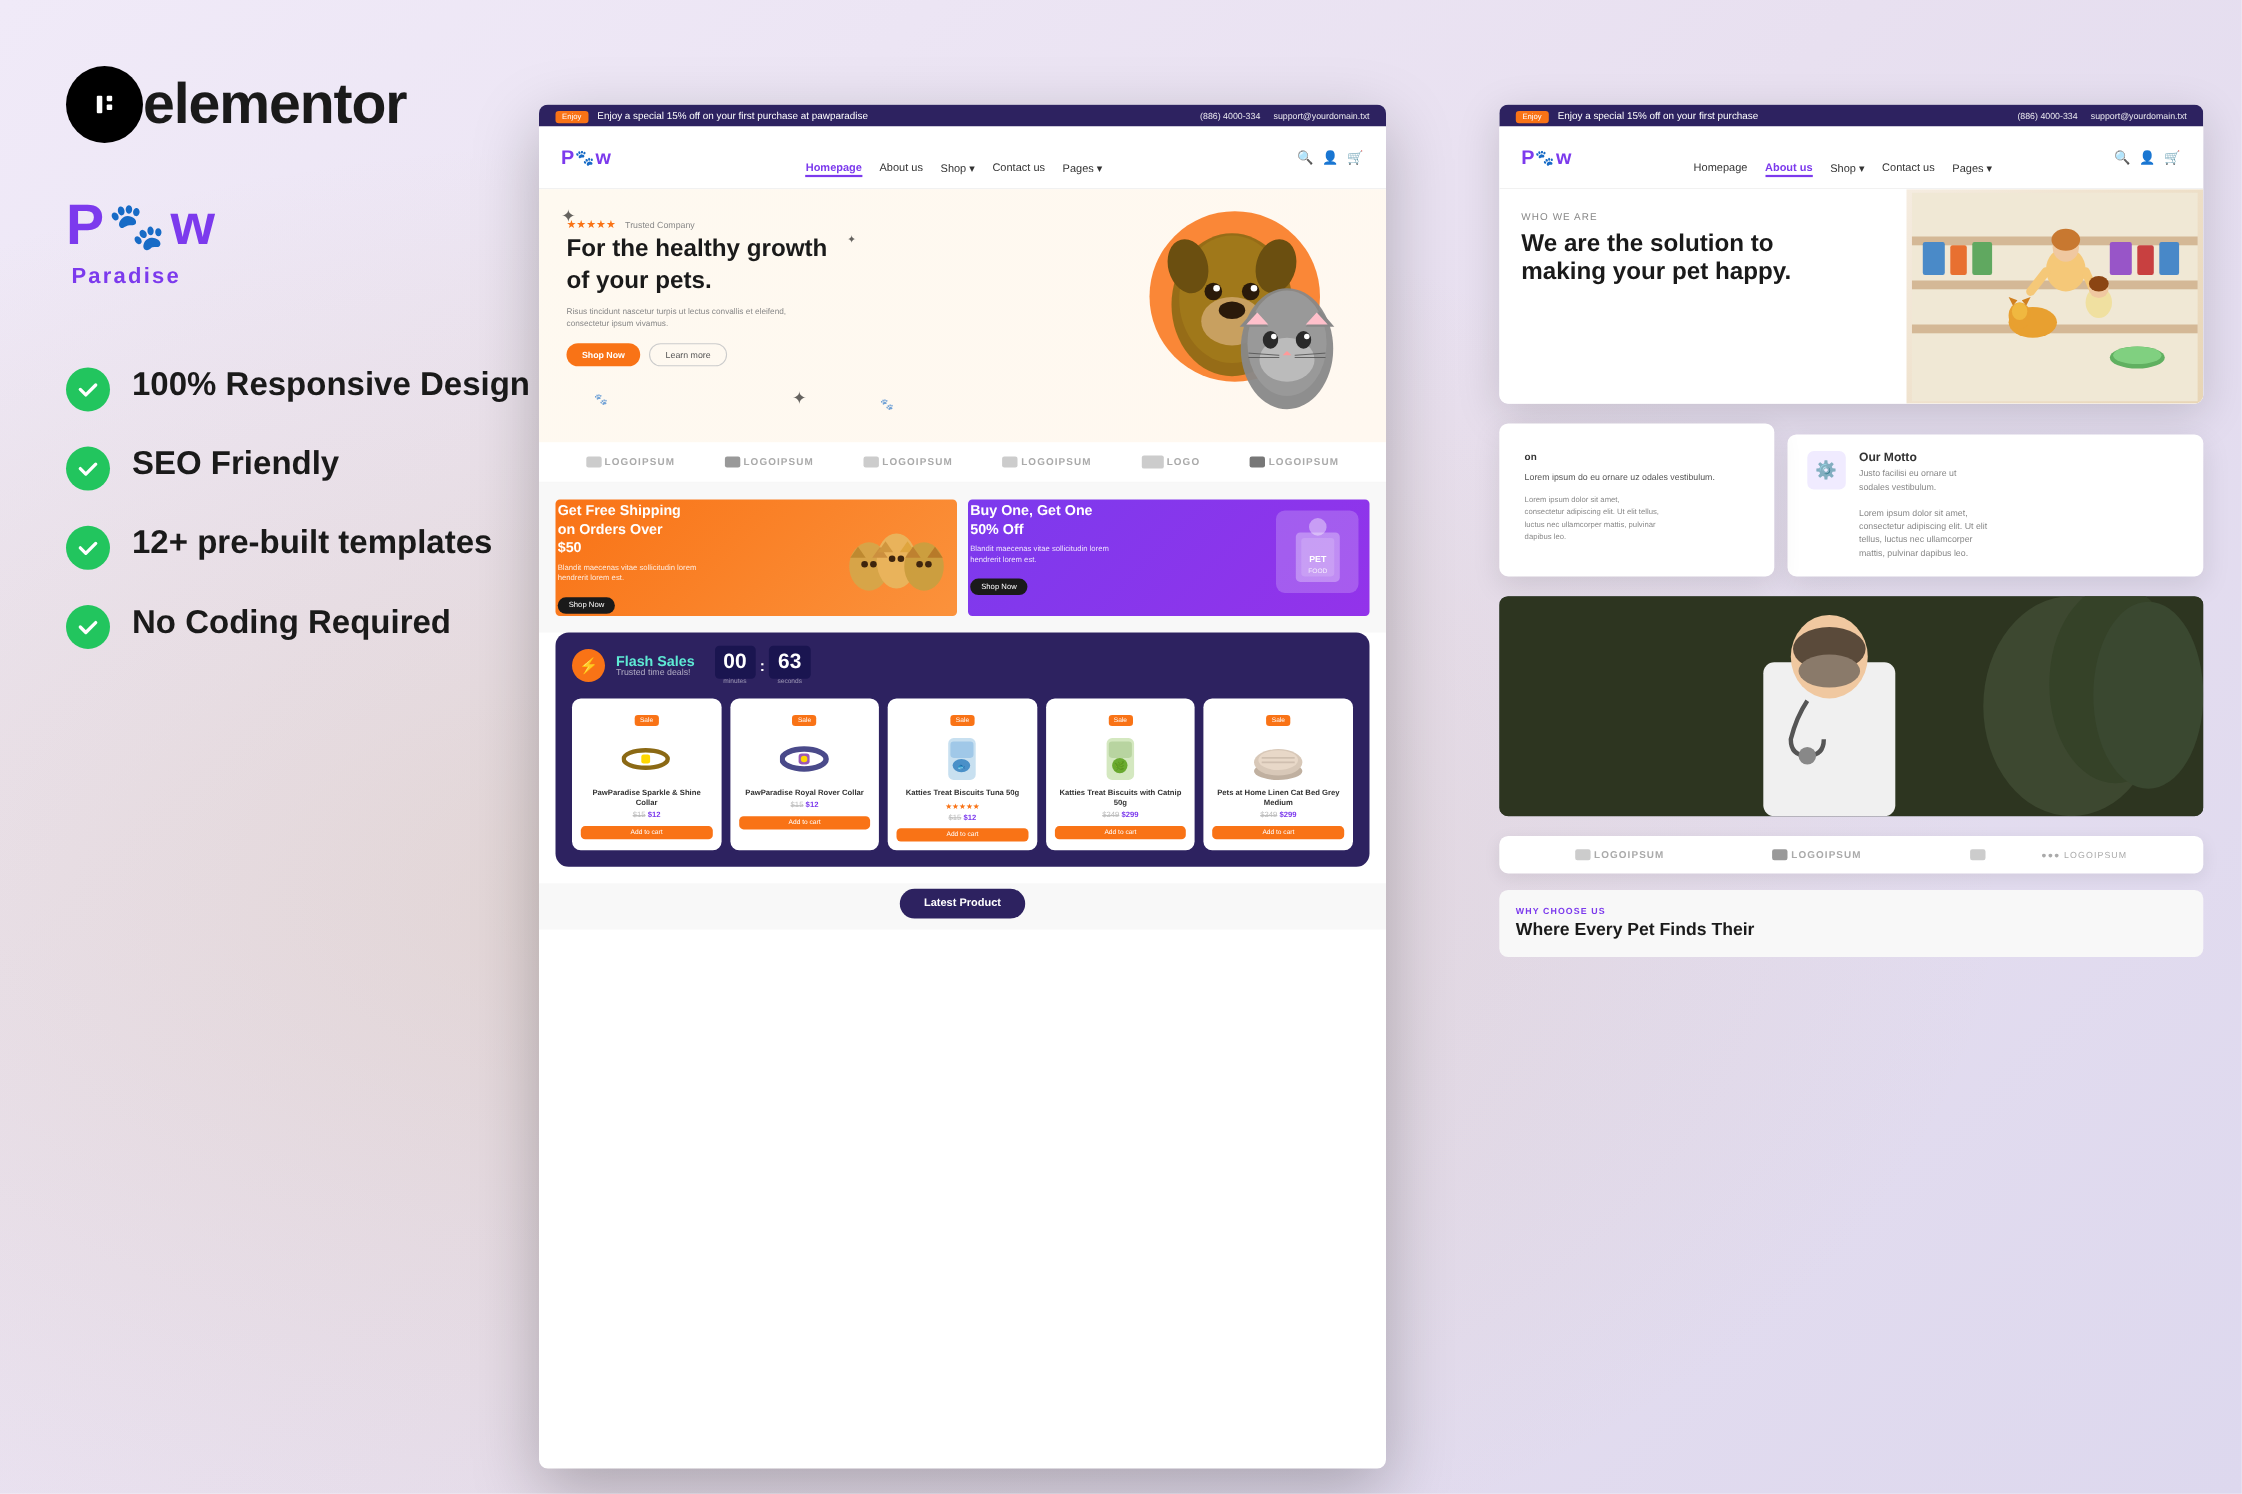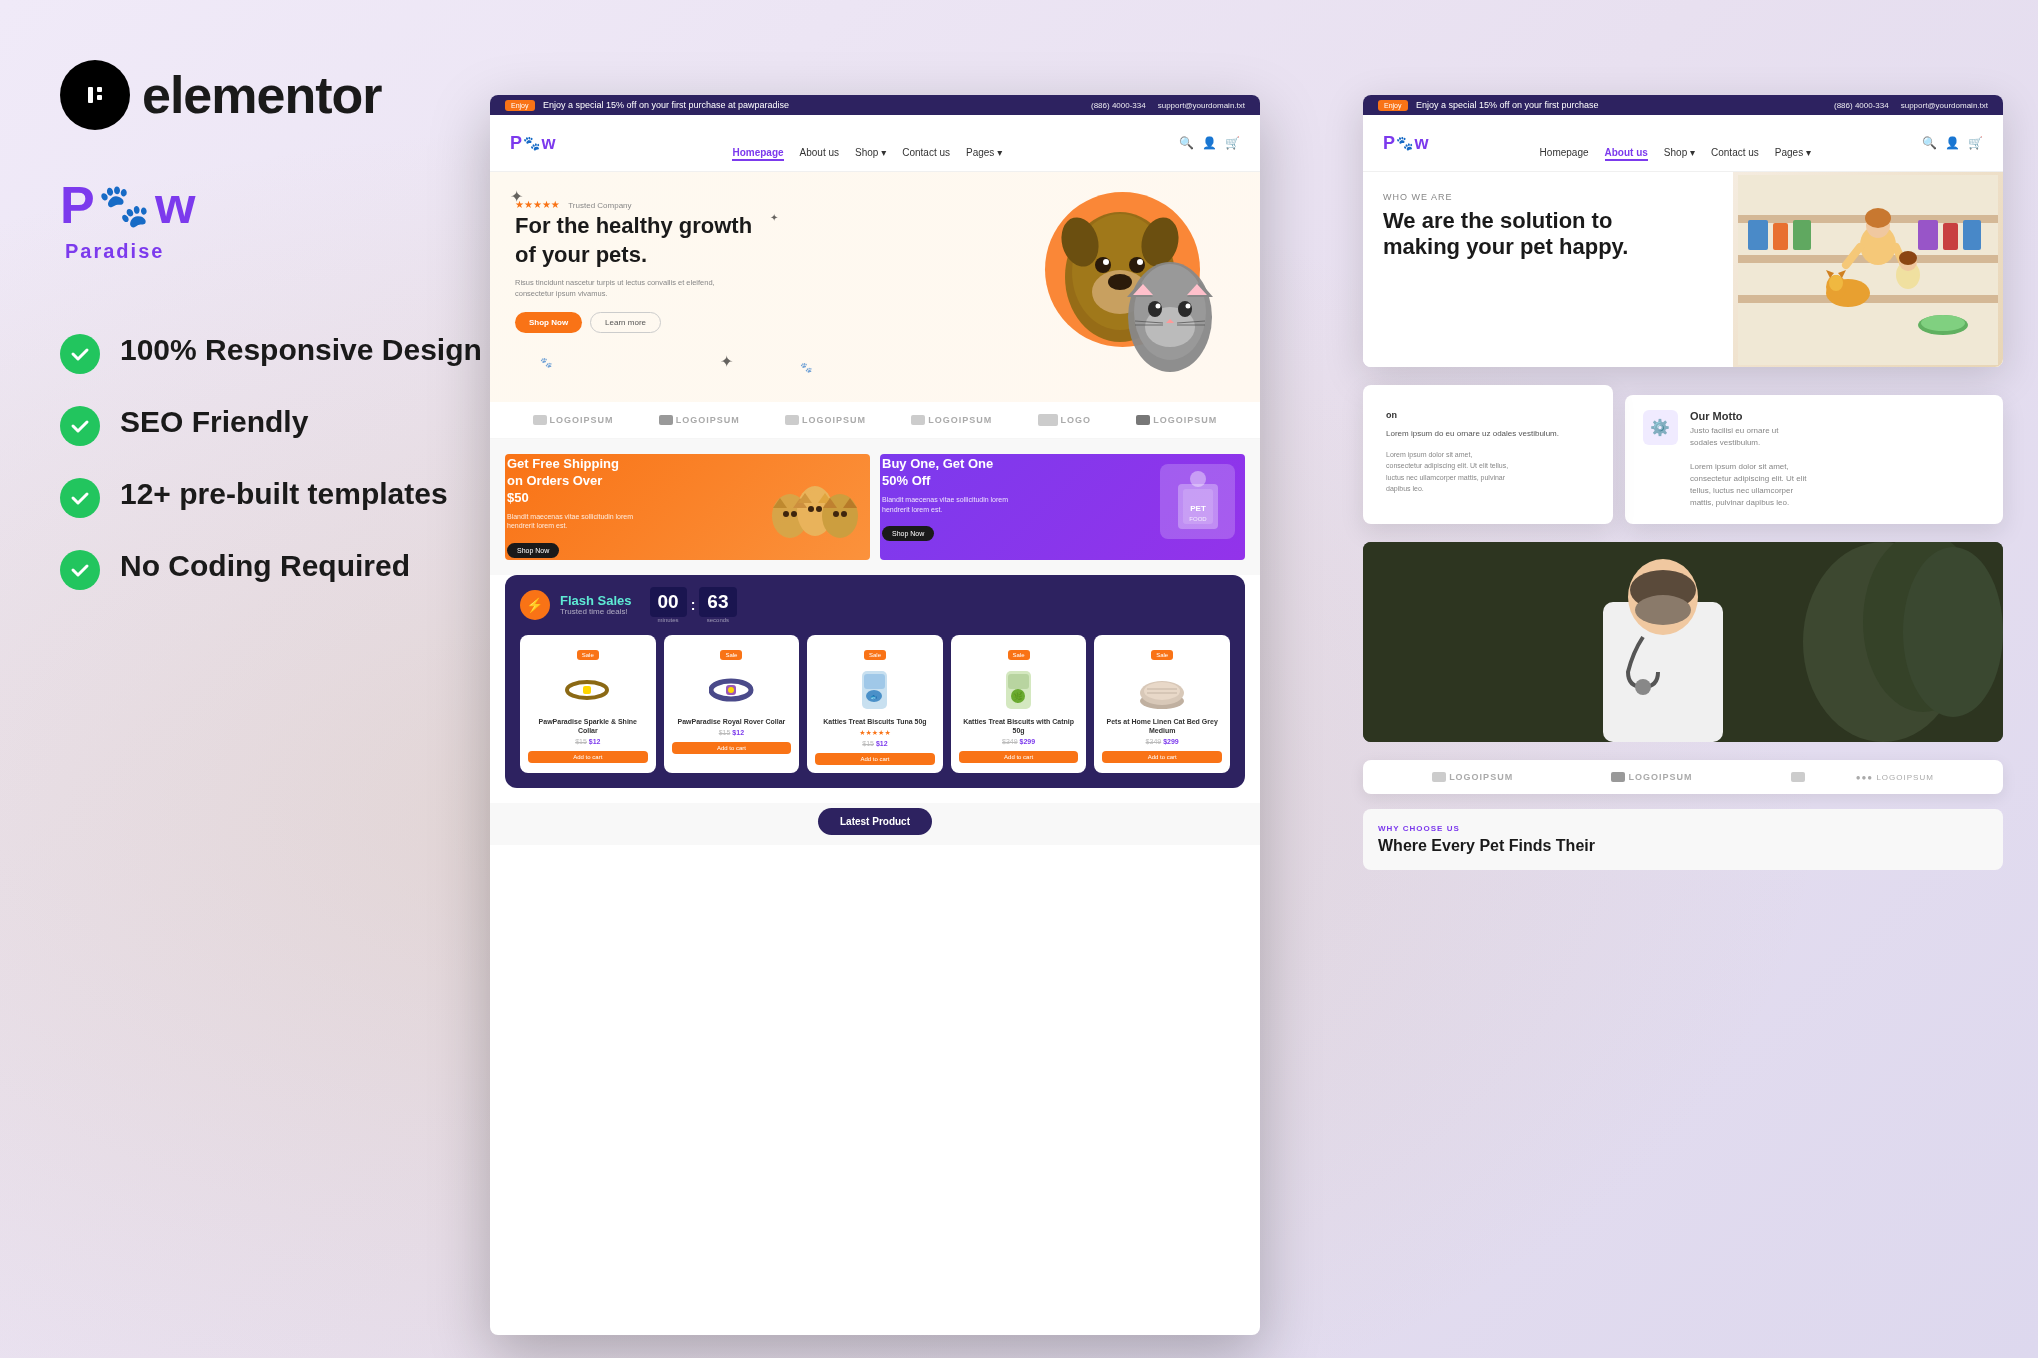--- a/index.html
+++ b/index.html
@@ -20,21 +20,20 @@
       pointer-events: none;
     }
 
     
     .elementor-header {
       position: absolute;
       top: 60px;
       left: 60px;
       display: flex;
       align-items: center;
-      gap: 12px;
     }
     .elementor-icon {
       width: 70px;
       height: 70px;
       background: #000;
       border-radius: 50%;
       display: flex;
       align-items: center;
       justify-content: center;
       color: white;

